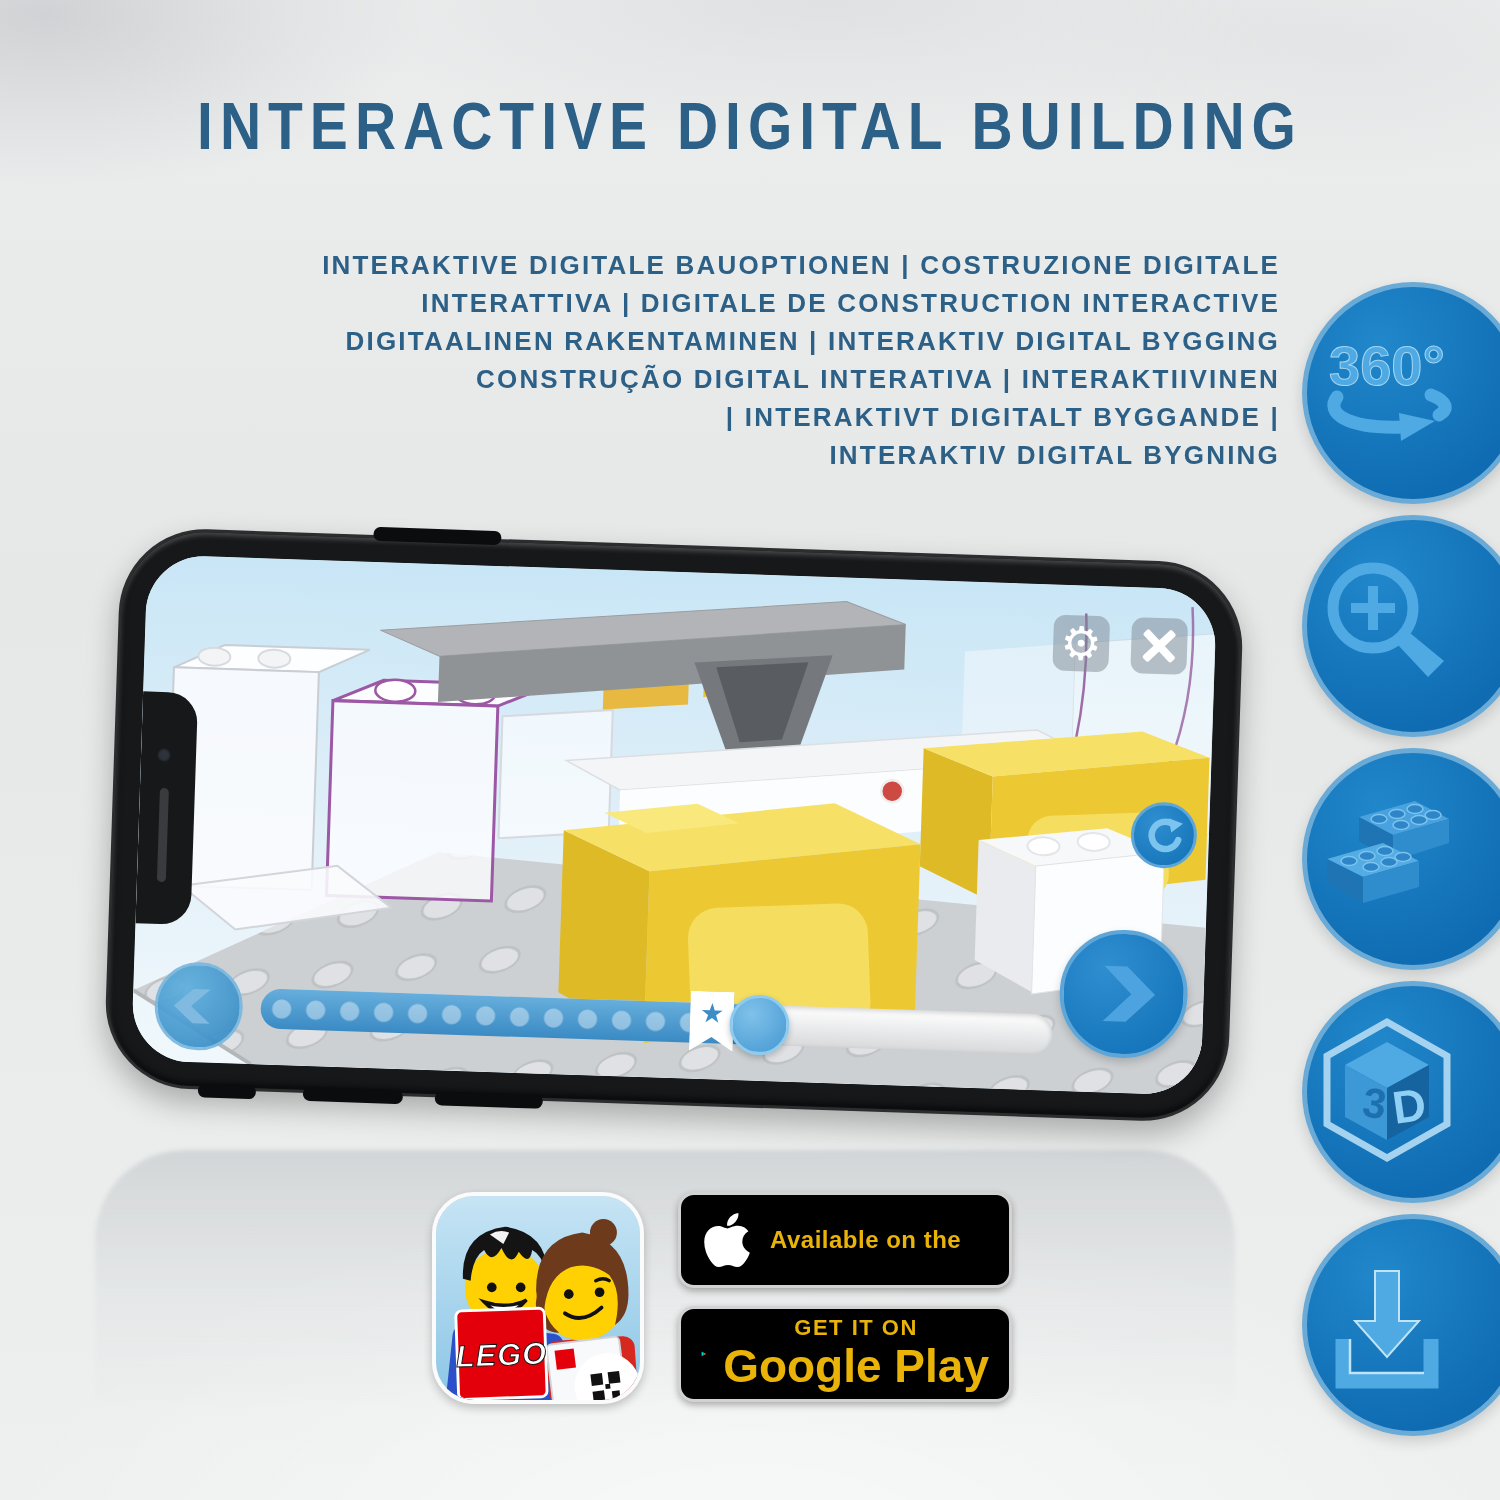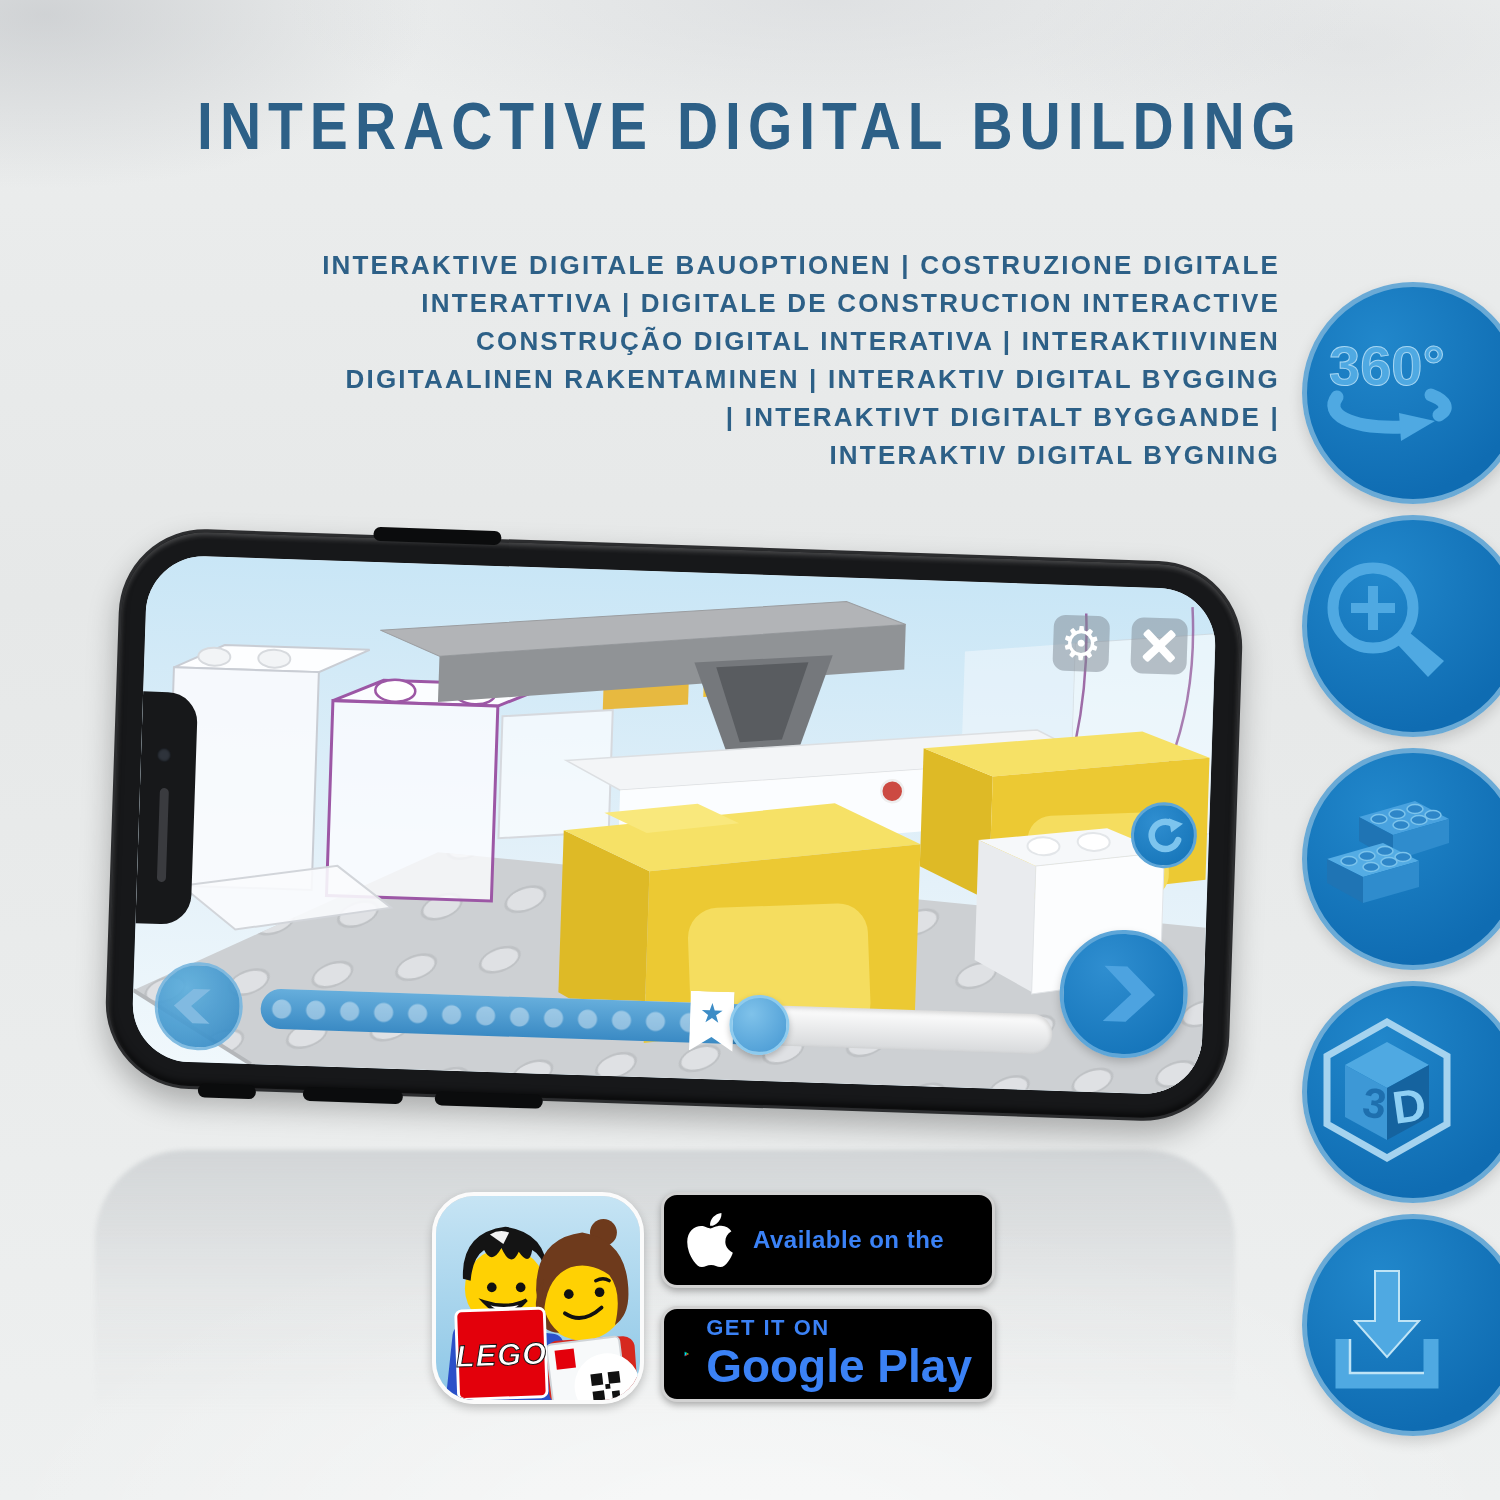--- a/index.html
+++ b/index.html
@@ -74,41 +74,41 @@
     color:#3c8cc6;font-size:27px;line-height:1;box-shadow:0 2px 4px rgba(0,0,0,.2);}
   .thumb{position:absolute;top:50%;transform:translate(-50%,-50%);width:60px;height:60px;border-radius:50%;z-index:6;
     background:radial-gradient(circle at 35% 30%,#7fc2ea,#4597d2);border:3px solid #8ecbee;
     box-shadow:0 3px 6px rgba(0,0,0,.22);}
   .reflection{position:absolute;left:95px;top:1150px;width:1140px;height:330px;border-radius:90px;
     background:linear-gradient(180deg,rgba(172,177,182,.38),rgba(198,201,204,.16) 45%,rgba(220,222,224,0) 80%);
     filter:blur(2px);pointer-events:none;}
   
   .app-icon{position:absolute;left:432px;top:1192px;width:212px;height:212px;border-radius:42px;
     overflow:hidden;border:4px solid #fbfbfb;box-shadow:0 4px 10px rgba(0,0,0,.22);}
-  .store-badge{position:absolute;left:661px;width:334px;height:96px;background:#000;border-radius:16px;
+  .store-badge{position:absolute;left:678px;width:334px;height:96px;background:#000;border-radius:16px;
     border:3px solid #d2d2d2;box-shadow:0 3px 7px rgba(0,0,0,.3);
-    display:flex;align-items:center;padding:0 20px;gap:17px;color:#3b82f6;}
+    display:flex;align-items:center;padding:0 20px;gap:17px;color:#eab308;}
   .badge-appstore{top:1192px;} .badge-gplay{top:1306px;}
   .badge-text{display:flex;flex-direction:column;justify-content:center;}
   .badge-line1{font-size:24px;font-weight:bold;letter-spacing:.5px;}
-  .gp-line1{font-size:22px;font-weight:bold;letter-spacing:1.5px;}
+  .gp-line1{font-size:22px;font-weight:bold;letter-spacing:1.5px;text-align:center;}
   .badge-line2{font-size:46px;font-weight:600;letter-spacing:0;margin-top:-2px;white-space:nowrap;}
 </style>
 </head>
 <body>
 
 <div class="canvas">
   <div class="bg-marble"></div>
 
   <div class="page-title">INTERACTIVE DIGITAL BUILDING</div>
   <div class="subtitle">
     <div>INTERAKTIVE DIGITALE BAUOPTIONEN | COSTRUZIONE DIGITALE</div>
     <div>INTERATTIVA | DIGITALE DE CONSTRUCTION INTERACTIVE</div>
+    <div>DIGITAALINEN RAKENTAMINEN | INTERAKTIV DIGITAL BYGGING</div>
     <div>CONSTRUÇÃO DIGITAL INTERATIVA | INTERAKTIIVINEN</div>
-    <div>DIGITAALINEN RAKENTAMINEN | INTERAKTIV DIGITAL BYGGING</div>
     <div>| INTERAKTIVT DIGITALT BYGGANDE |</div>
     <div>INTERAKTIV DIGITAL BYGNING</div>
   </div>
 
   <div class="feature-circle fc-1">
     <svg width="160" height="160" viewBox="0 0 160 160">
       <text x="80" y="72" text-anchor="middle" font-family="Liberation Sans, sans-serif" font-size="56" font-weight="bold" fill="#4fa9e2" stroke="#a7d6f2" stroke-width="1">360°</text>
       <path d="M30,84 C18,100 40,116 96,114" fill="none" stroke="#4fa9e2" stroke-width="13" stroke-linecap="round"></path>
       <polygon points="92,100 128,108 94,128" fill="#4fa9e2"></polygon>
       <path d="M124,82 C140,88 142,96 132,102" fill="none" stroke="#4fa9e2" stroke-width="13" stroke-linecap="round"></path>

